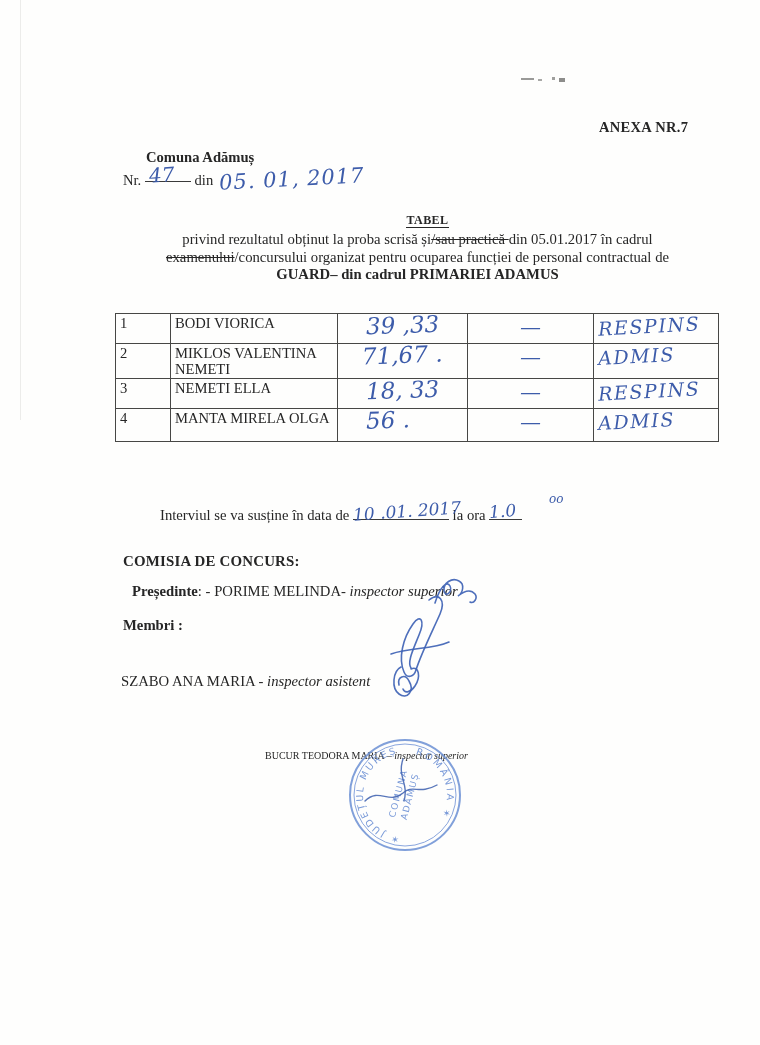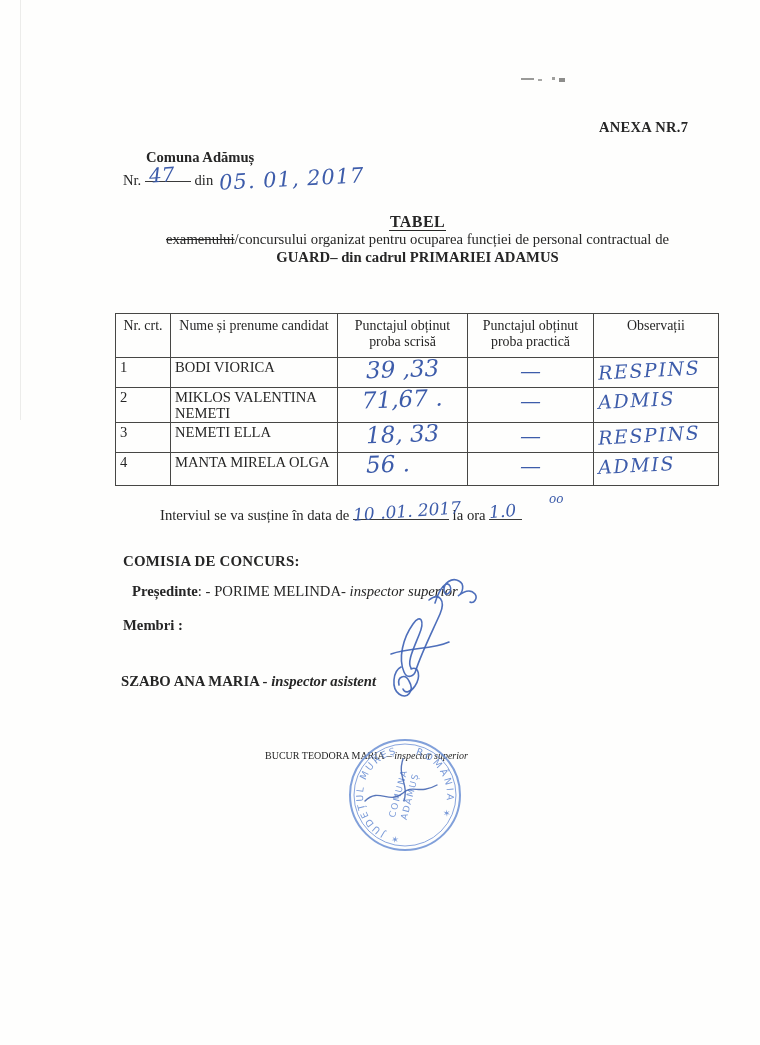--- a/index.html
+++ b/index.html
@@ -26,21 +26,21 @@
   }
   
   .anexa{left:599px;top:119px;font-size:14.5px;letter-spacing:.3px;}
   .commune{left:123px;top:149px;font-size:14.6px;margin-left:23px;}
   .nrline{left:123px;top:166px;font-size:14.6px;}
   .blank{display:inline-block;border-bottom:1px solid #3a3a3a;height:15px;vertical-align:baseline;}
   .nr-blank{width:46px;}
   .nr-hw{font-size:20px;position:relative;top:-3px;left:4px;transform:rotate(-4deg);}
   .date-hw{font-size:21px;position:relative;top:1px;left:2px;transform:rotate(-3deg);letter-spacing:1px;}
   
-  .titleblk{left:115px;top:213px;width:605px;font-size:16px;letter-spacing:.4px;}
+  .titleblk{left:125px;top:213px;width:605px;font-size:12px;letter-spacing:.4px;}
   .title-underline{border-bottom:1.6px solid #262626;padding:0 1px;}
   .para{left:115px;top:231px;width:605px;font-size:14.7px;line-height:17.6px;}
   
   table.results{position:absolute;left:115px;top:313px;width:603px;border-collapse:collapse;table-layout:fixed;}
   .results th,.results td{border:1px solid #474745;padding:1px 4px;overflow:visible;}
   .results th{font-weight:normal;font-size:13.9px;white-space:pre-line;vertical-align:top;padding-top:4px;height:38px;line-height:16px;}
   .results td{font-size:14.6px;vertical-align:top;}
   .td-nr{padding-left:8px;}
   .td-name{padding-left:9px;line-height:16px;}
   .td-scris{text-align:center;}
@@ -54,21 +54,21 @@
   .note2{left:160px;top:504px;font-size:14.7px;}
   .date-blank{width:96px;}
   .hour-blank{width:33px;}
   .note-hw{font-size:17px;position:relative;top:-3px;transform:rotate(-4deg);}
   .hour-sup{left:549px;top:492px;font-size:12px;}
   
   .comisia{left:123px;top:553px;font-size:14.9px;letter-spacing:.2px;}
   .pres{left:132px;top:583px;font-size:14.7px;}
   .membri{left:123px;top:617px;font-size:14.7px;}
   .m1l{left:121px;top:645px;font-size:14.7px;}
-  .m2l{left:121px;top:673px;font-size:14.7px;font-weight:bold;}
+  .m2l{left:121px;top:673px;font-size:14.7px;}
   .secretar{left:115px;top:719px;width:570px;font-size:14.8px;}
   .bucur{left:253px;top:750px;font-size:10px;margin-left:12px;}
   
   .sig path{fill:none;stroke:#3f63b5;stroke-width:1.6;stroke-linecap:round;opacity:.92;}
   .stamp{left:347px;top:737px;}
   .stamp circle{fill:none;stroke:#6b8fd4;}
   .stamp text{fill:#6b8fd4;font-family:"DejaVu Sans",sans-serif;}
   .stamp .scrib{fill:none;stroke:#4667b3;stroke-width:1.4;stroke-linecap:round;opacity:.9;}
 </style>
 </head>
@@ -93,42 +93,34 @@
     <span class="blank nr-blank"><span class="hw nr-hw">47</span></span>
     <span>din</span>
     <span class="hw date-hw">05. 01, 2017</span>
   </div>
 
   <div class="abs titleblk center">
     <span class="b title-underline">TABEL</span>
   </div>
 
   <div class="abs para center">
+    <div><span>privind rezultatul obținut la proba scrisă și</span><span class="strike">/sau practică </span><span>din 05.01.2017 în cadrul</span></div>
     <div><span class="strike">examenului</span><span>/concursului organizat pentru ocuparea funcției de personal contractual  de</span></div>
     <div class="b">GUARD– din cadrul PRIMARIEI ADAMUS</div>
   </div>
 
   <table class="results">
     <colgroup>
       <col style="width:55px">
         <col style="width:167px">
         <col style="width:130px">
         <col style="width:126px">
         <col style="width:125px">
     </colgroup>
     <tbody>
-        <tr>
-      <th>Nr. crt.</th>
-      <th>Nume și prenume candidat</th>
-      <th>Punctajul obținut
-proba scrisă</th>
-      <th>Punctajul obținut
-proba practică</th>
-      <th>Observații</th>
-    </tr>
     <tr style="height:30px">
       <td class="td-nr">1</td>
       <td class="td-name">BODI VIORICA</td>
       <td class="td-scris"><span class="hw hw-score">39 ,33</span></td>
       <td class="td-prac"><span class="hw hw-dash">—</span></td>
       <td class="td-obs"><span class="hw hw-obs">RESPINS</span></td>
     </tr>
     <tr style="height:33px">
       <td class="td-nr">2</td>
       <td class="td-name">MIKLOS VALENTINA NEMETI</td>

